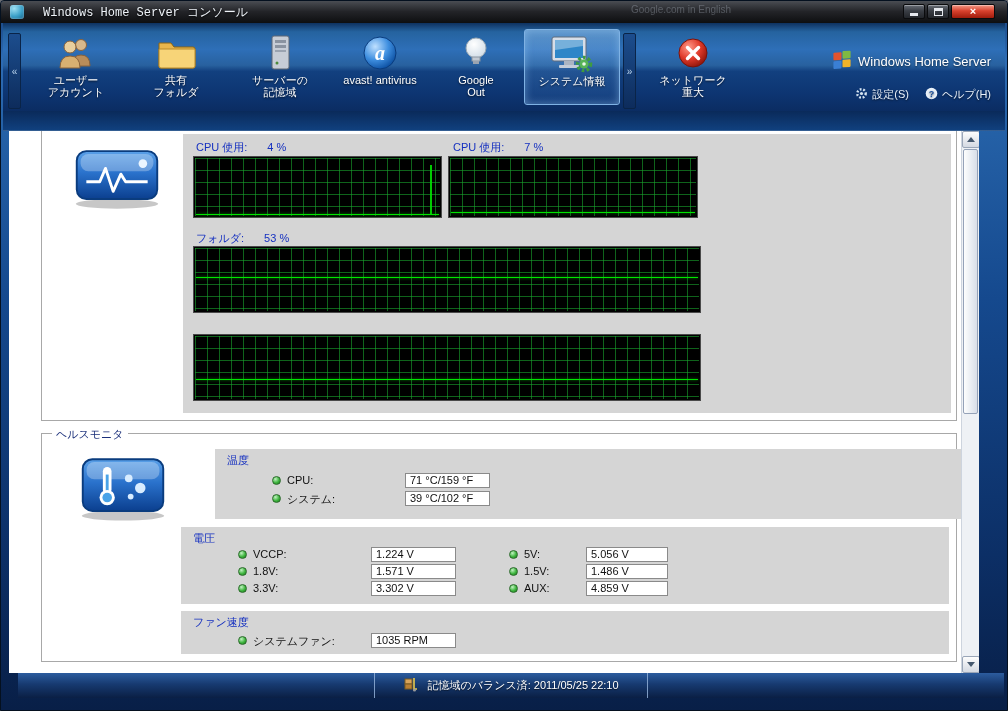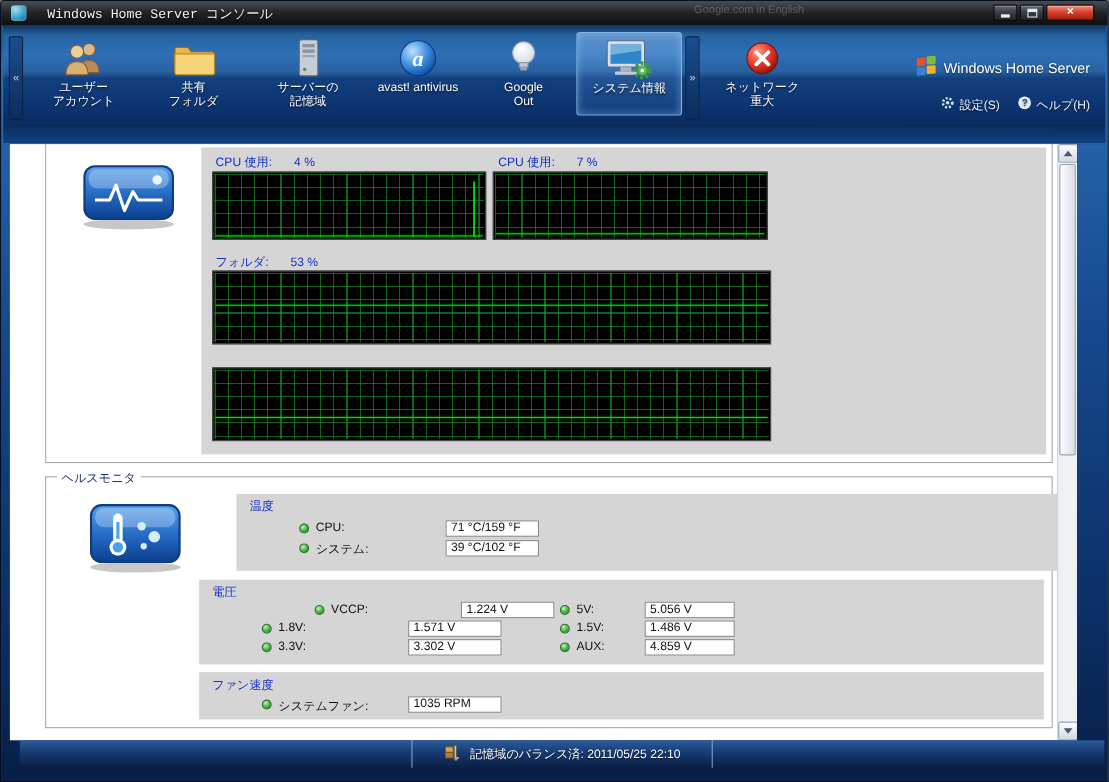--- a/index.html
+++ b/index.html
@@ -374,21 +374,21 @@
       </div>
       <div class="hrow" style="top:42px;padding-left:12px;">
         <span class="led"></span>
         <span class="hlabel">システム:</span>
         <span class="hbox">39 °C/102 °F</span>
       </div>
     </div>
 
     <div class="gray-panel volt-panel">
       <span class="ptitle">電圧</span>
-      <div class="hrow" style="top:20px;margin-left:48px;">
+      <div class="hrow" style="top:20px;">
         <span class="led"></span>
         <span class="hlabel">VCCP:</span>
         <span class="hbox">1.224 V</span>
       </div>
       <div class="hrow" style="top:37px;">
         <span class="led"></span>
         <span class="hlabel">1.8V:</span>
         <span class="hbox">1.571 V</span>
       </div>
       <div class="hrow" style="top:54px;">

